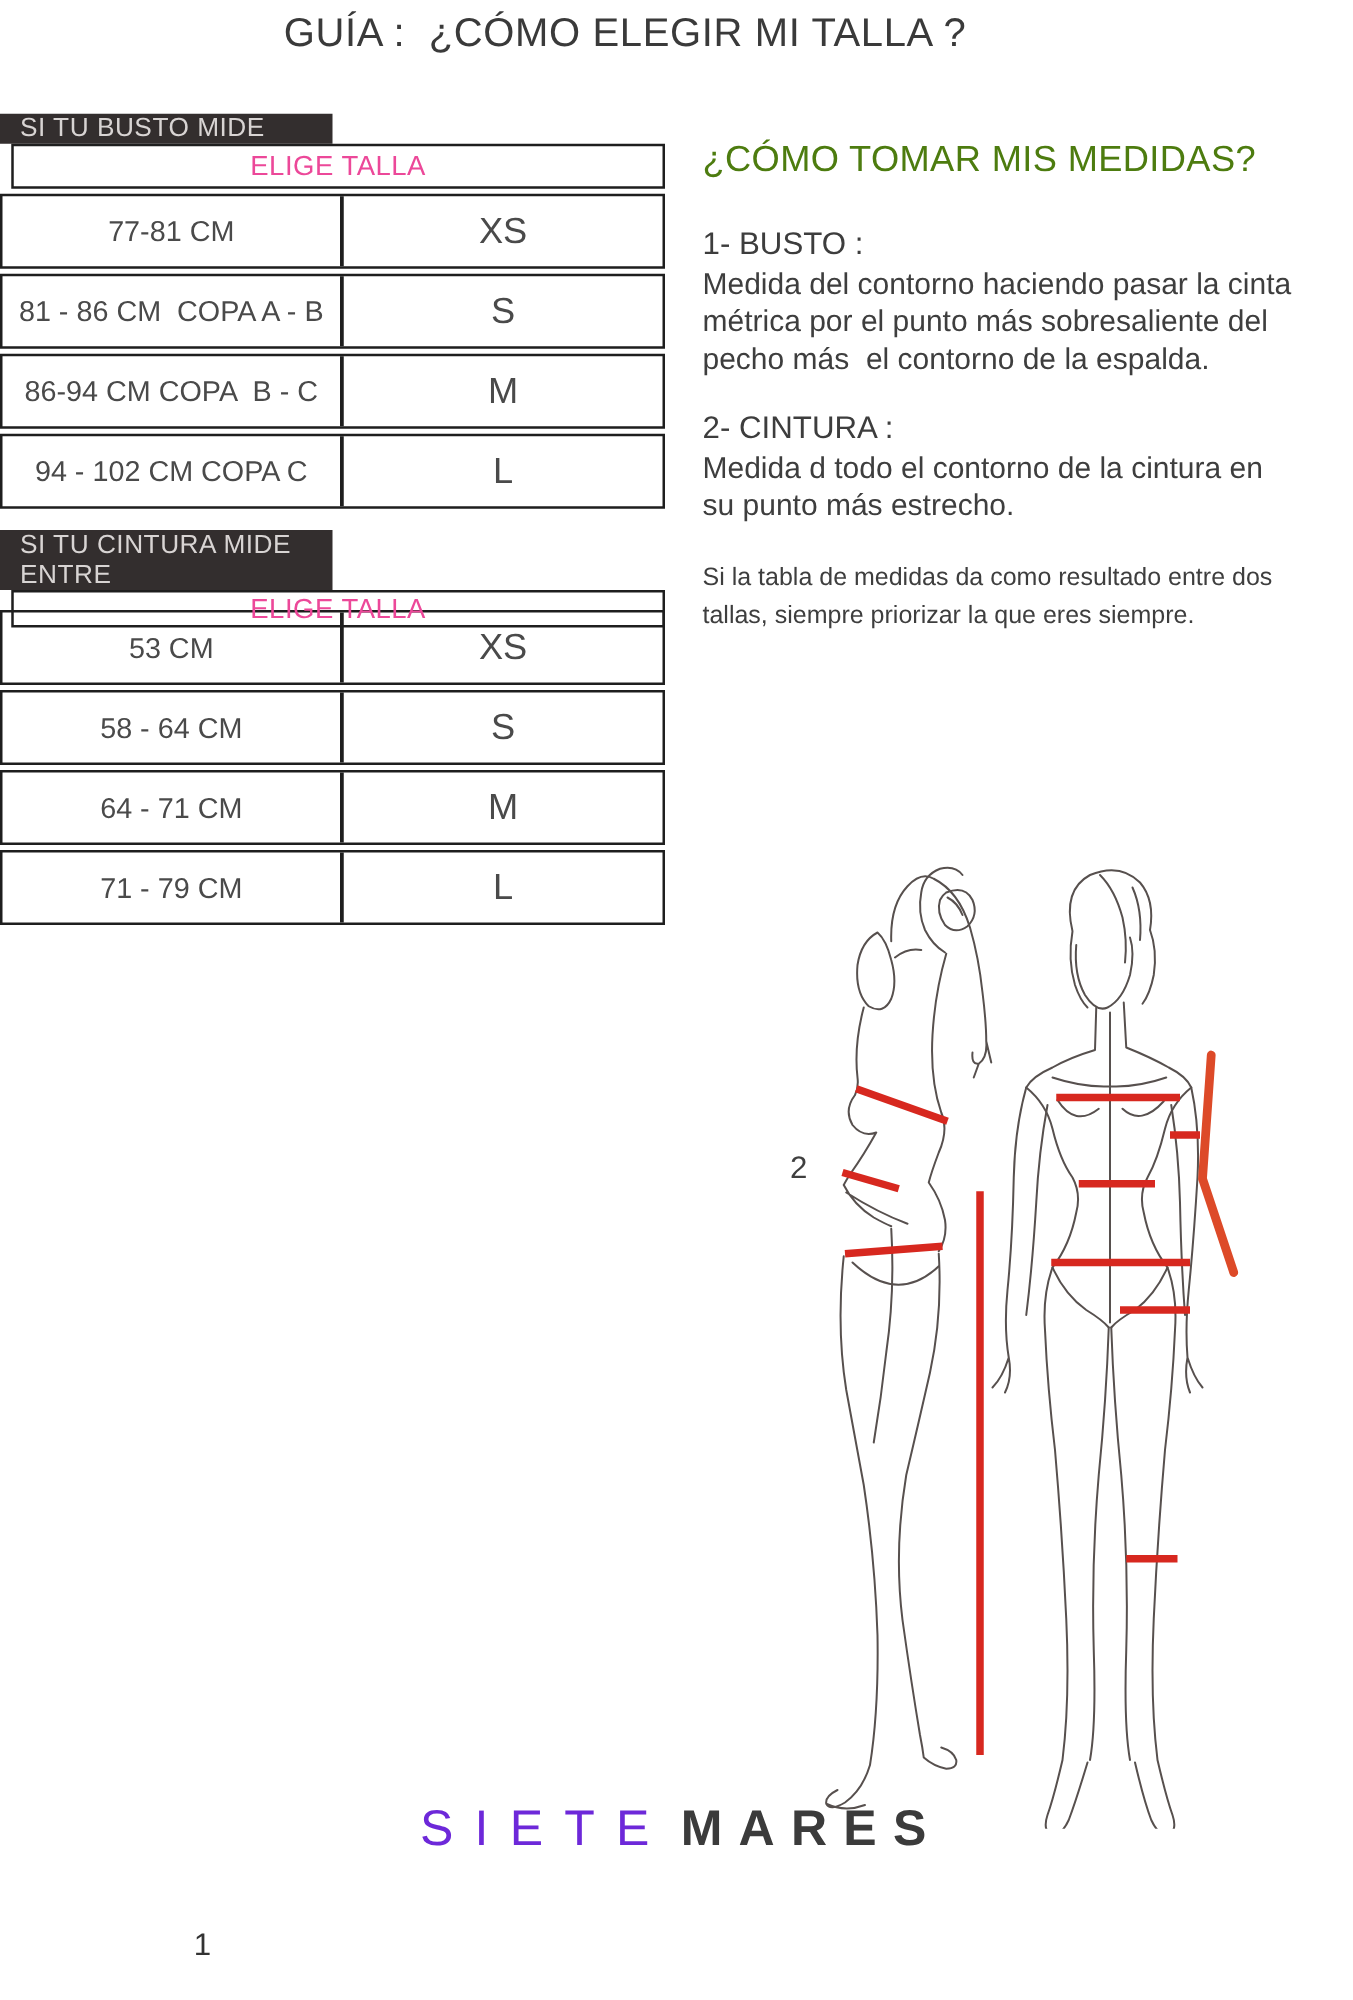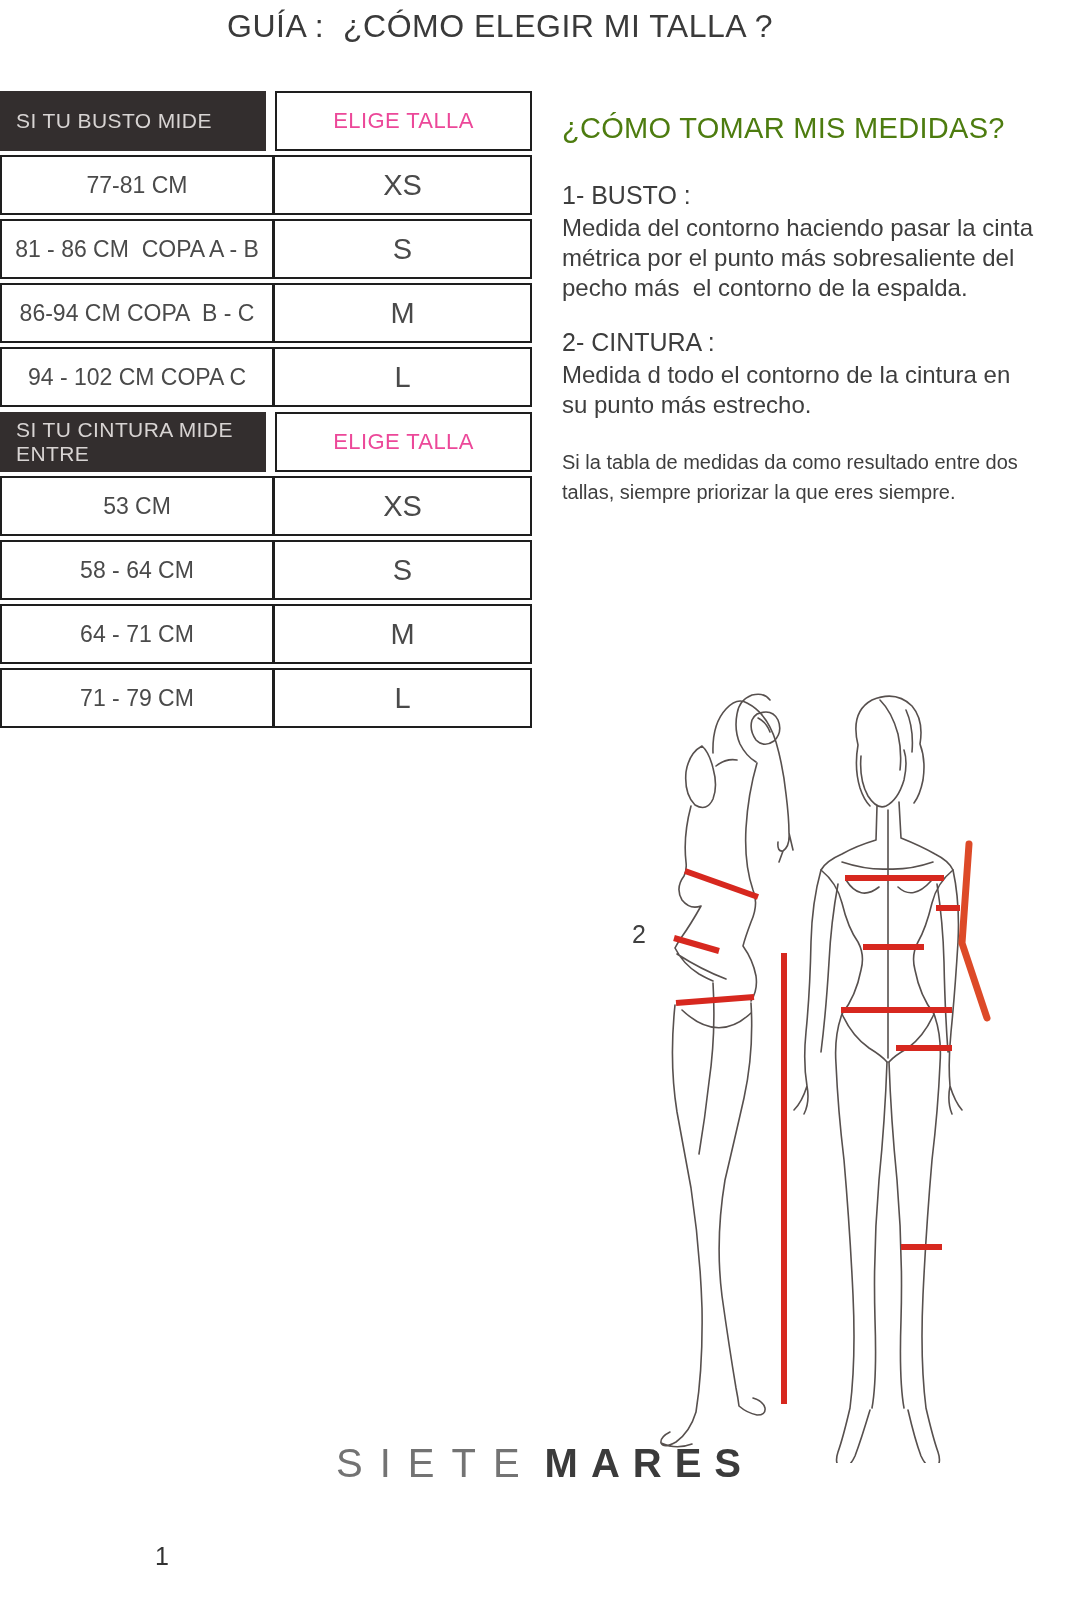--- a/index.html
+++ b/index.html
@@ -8,22 +8,22 @@
   .pre{white-space:pre;}
   .prew{white-space:pre-wrap;}
 
   
   .title{position:absolute;top:8px;left:0;width:1000px;text-align:center;
          font-size:32px;color:#3a3a3a;letter-spacing:0.5px;}
 
   
   .size-table{position:absolute;left:0;width:532px;}
   .size-table.bust{top:91px;}
-  .size-table.waist{top:412px;}
-  .t-header{display:flex;height:60px;margin-bottom:4px;}
+  .size-table.waist{top:424px;}
+  .t-header{display:flex;height:60px;margin-bottom:4px;flex-direction:column;}
   .hdr-dark{width:266px;background:#332e2e;color:#d8d4d3;display:flex;align-items:center;
             padding-left:16px;box-sizing:border-box;font-size:21px;letter-spacing:0.4px;}
   .hdr-light{margin-left:9px;flex:1;border:2px solid #1e1e1e;display:flex;align-items:center;
              justify-content:center;font-size:22px;color:#ec4899;letter-spacing:0.4px;}
   .t-row{display:flex;height:60px;border:2px solid #1e1e1e;margin-bottom:4px;box-sizing:border-box;}
   .cell-measure{width:273px;border-right:3px solid #1e1e1e;display:flex;align-items:center;
                 justify-content:center;font-size:23px;color:#4a4a4a;box-sizing:border-box;}
   .cell-size{flex:1;display:flex;align-items:center;justify-content:center;
              font-size:29px;color:#4a4a4a;}
 
@@ -37,21 +37,21 @@
 
   
   .figure-svg{position:absolute;left:600px;top:688px;width:420px;height:775px;}
   .figure-label{position:absolute;left:632px;top:920px;font-size:25px;color:#3f3f3f;}
   svg path{fill:none;stroke:#57504e;stroke-width:1.6;stroke-linecap:round;stroke-linejoin:round;}
   svg .red{stroke-width:6;stroke-linecap:butt;}
   svg .orange{stroke-width:7;fill:none;stroke-linecap:round;}
 
   
   .brand{position:absolute;top:1441px;left:0;width:1090px;text-align:center;font-size:40px;}
-  .brand-light{color:#737373;letter-spacing:17px;font-weight:400;}
+  .brand-light{color:#6d28d9;letter-spacing:17px;font-weight:400;}
   .brand-dark{color:#3b3b3b;letter-spacing:13px;font-weight:bold;margin-left:8px;}
   .page-number{position:absolute;left:155px;top:1542px;font-size:25px;color:#333333;}
 </style>
 </head>
 <body>
 
 <div class="page">
 
   <div class="title pre">GUÍA :  ¿CÓMO ELEGIR MI TALLA ?</div>
 

